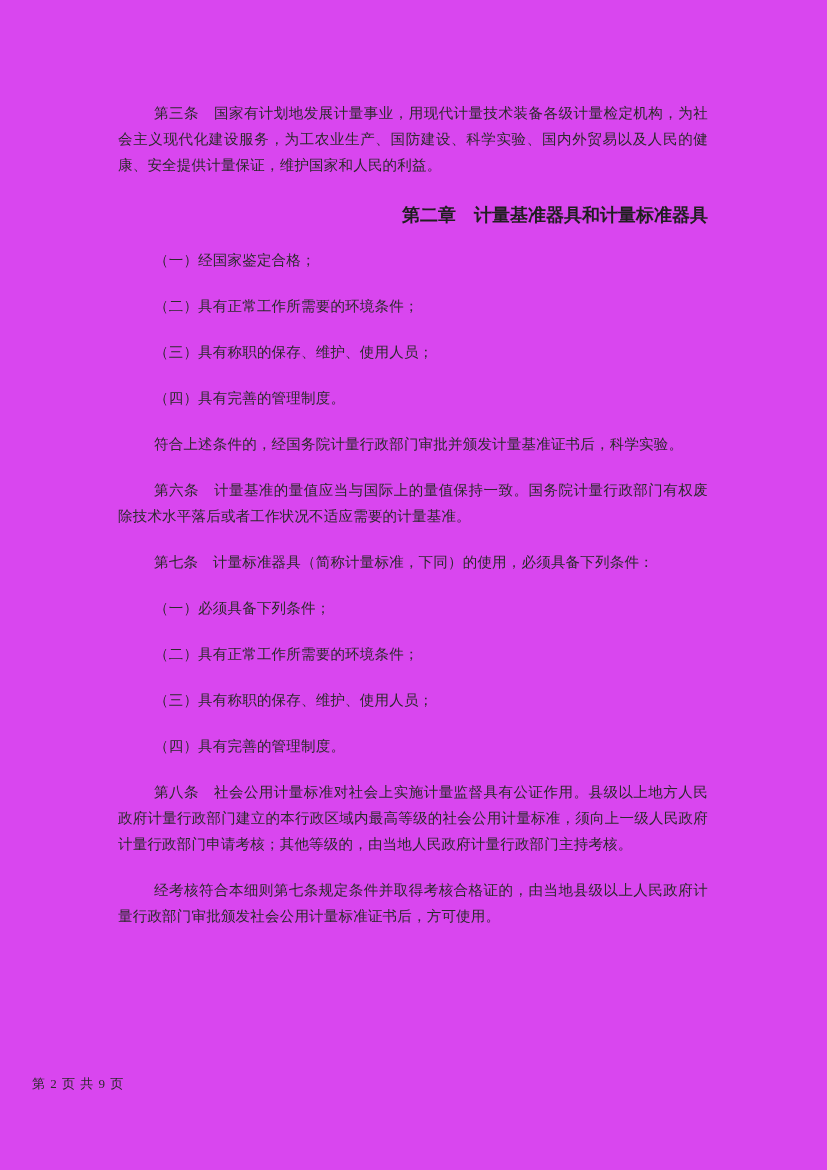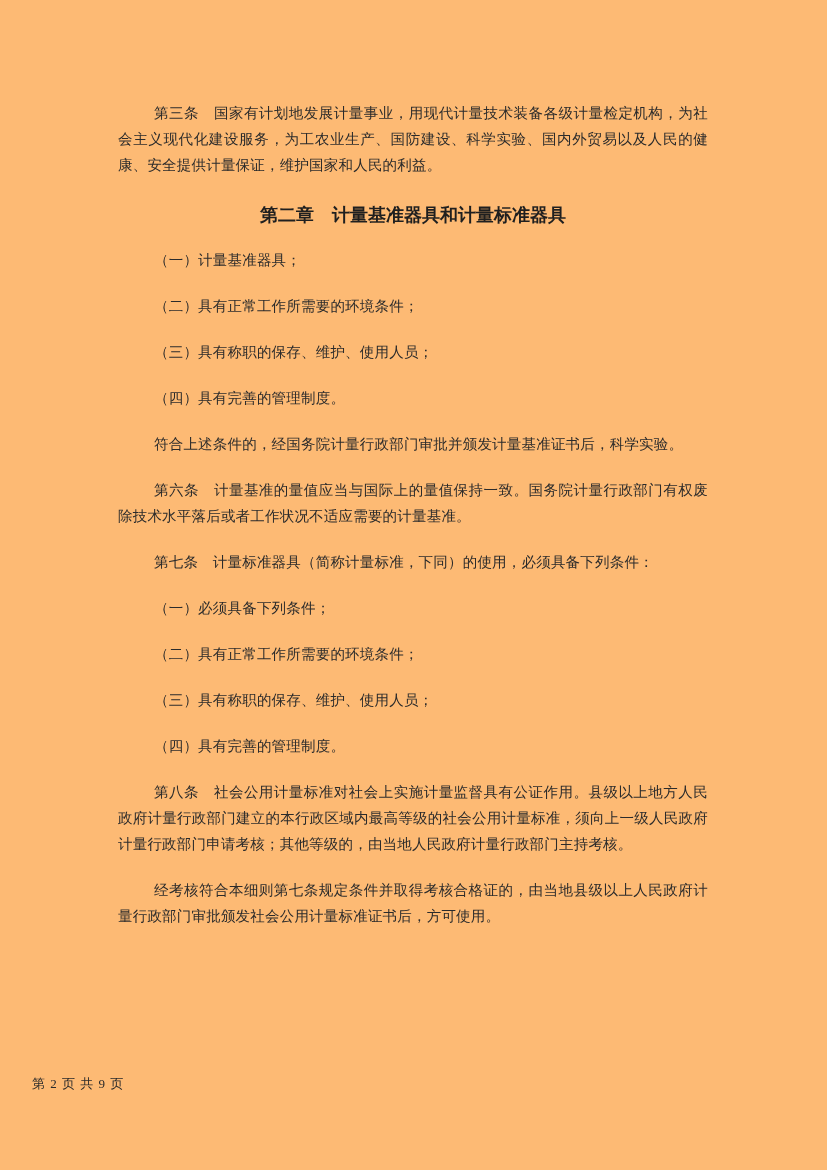--- a/index.html
+++ b/index.html
@@ -8,40 +8,40 @@
     height: 1170px;
     background: #ffffff;
     font-family: "Liberation Serif", "DejaVu Serif", serif;
     color: #2b2b2b;
     overflow: hidden;
   }
   .page {
     position: relative;
     width: 827px;
     height: 1170px;
-    background: #fdba74;
+    background: #d946ef;
   }
   .doc-body {
     position: absolute;
     top: 100px;
     left: 118px;
     width: 590px;
   }
   .para {
     font-size: 14.5px;
     line-height: 26px;
     margin: 0 0 20px 0;
     text-align: justify;
     text-indent: 36px;
     letter-spacing: 0.2px;
   }
   .chapter-heading {
     font-size: 18px;
     font-weight: bold;
-    text-align: center;
+    text-align: right;
     line-height: 26px;
     margin: 24px 0 19px 0;
     color: #1f1f1f;
   }
   .page-footer {
     position: absolute;
     top: 1074px;
     left: 0;
     width: 827px;
     text-align: left;
@@ -52,21 +52,21 @@
     padding-left: 32px;
   }
 </style>
 </head>
 <body>
 
 <div class="page">
   <div class="doc-body">
     <p class="para">第三条　国家有计划地发展计量事业，用现代计量技术装备各级计量检定机构，为社会主义现代化建设服务，为工农业生产、国防建设、科学实验、国内外贸易以及人民的健康、安全提供计量保证，维护国家和人民的利益。</p>
     <h2 class="chapter-heading">第二章　计量基准器具和计量标准器具</h2>
-    <p class="para">（一）计量基准器具；</p>
+    <p class="para">（一）经国家鉴定合格；</p>
     <p class="para">（二）具有正常工作所需要的环境条件；</p>
     <p class="para">（三）具有称职的保存、维护、使用人员；</p>
     <p class="para">（四）具有完善的管理制度。</p>
     <p class="para">符合上述条件的，经国务院计量行政部门审批并颁发计量基准证书后，科学实验。</p>
     <p class="para">第六条　计量基准的量值应当与国际上的量值保持一致。国务院计量行政部门有权废除技术水平落后或者工作状况不适应需要的计量基准。</p>
     <p class="para">第七条　计量标准器具（简称计量标准，下同）的使用，必须具备下列条件：</p>
     <p class="para">（一）必须具备下列条件；</p>
     <p class="para">（二）具有正常工作所需要的环境条件；</p>
     <p class="para">（三）具有称职的保存、维护、使用人员；</p>
     <p class="para">（四）具有完善的管理制度。</p>

